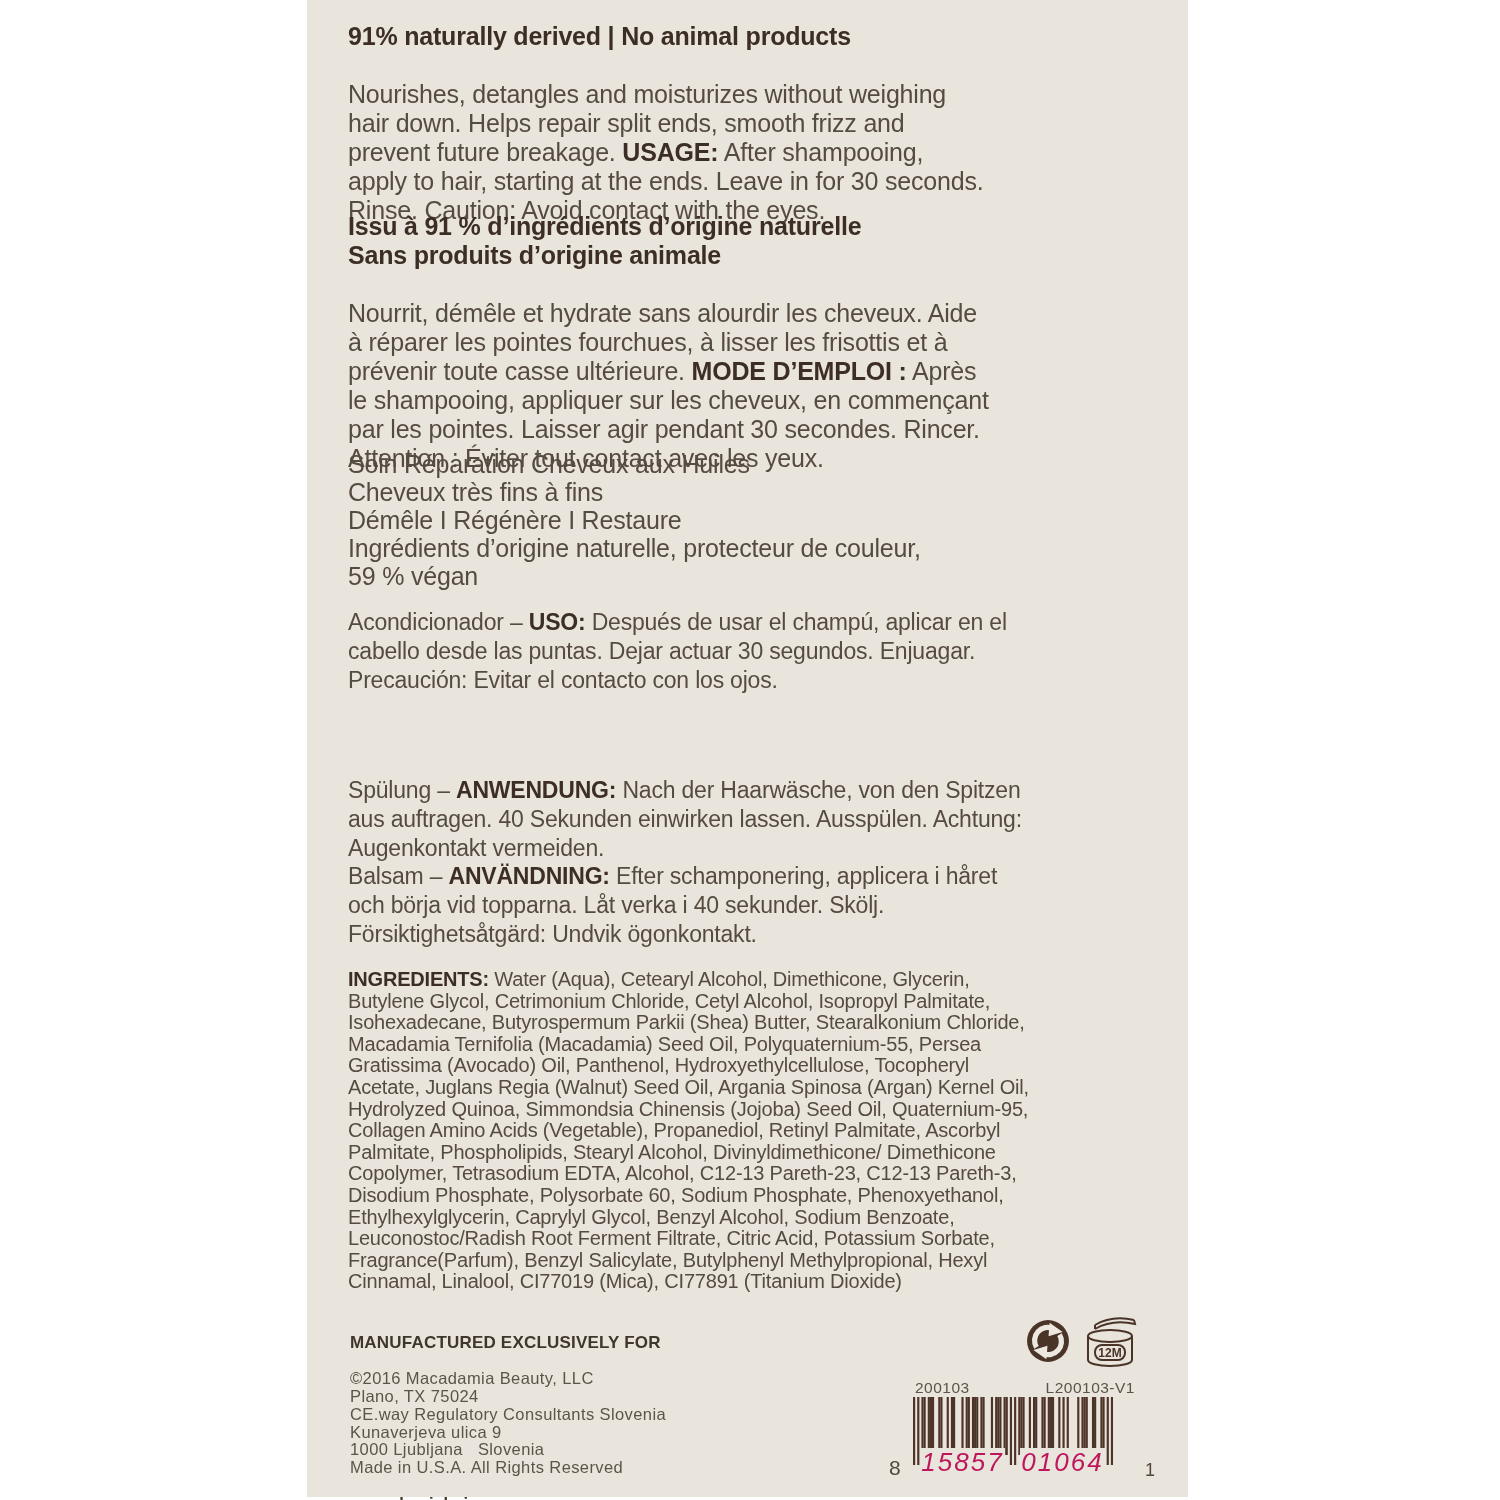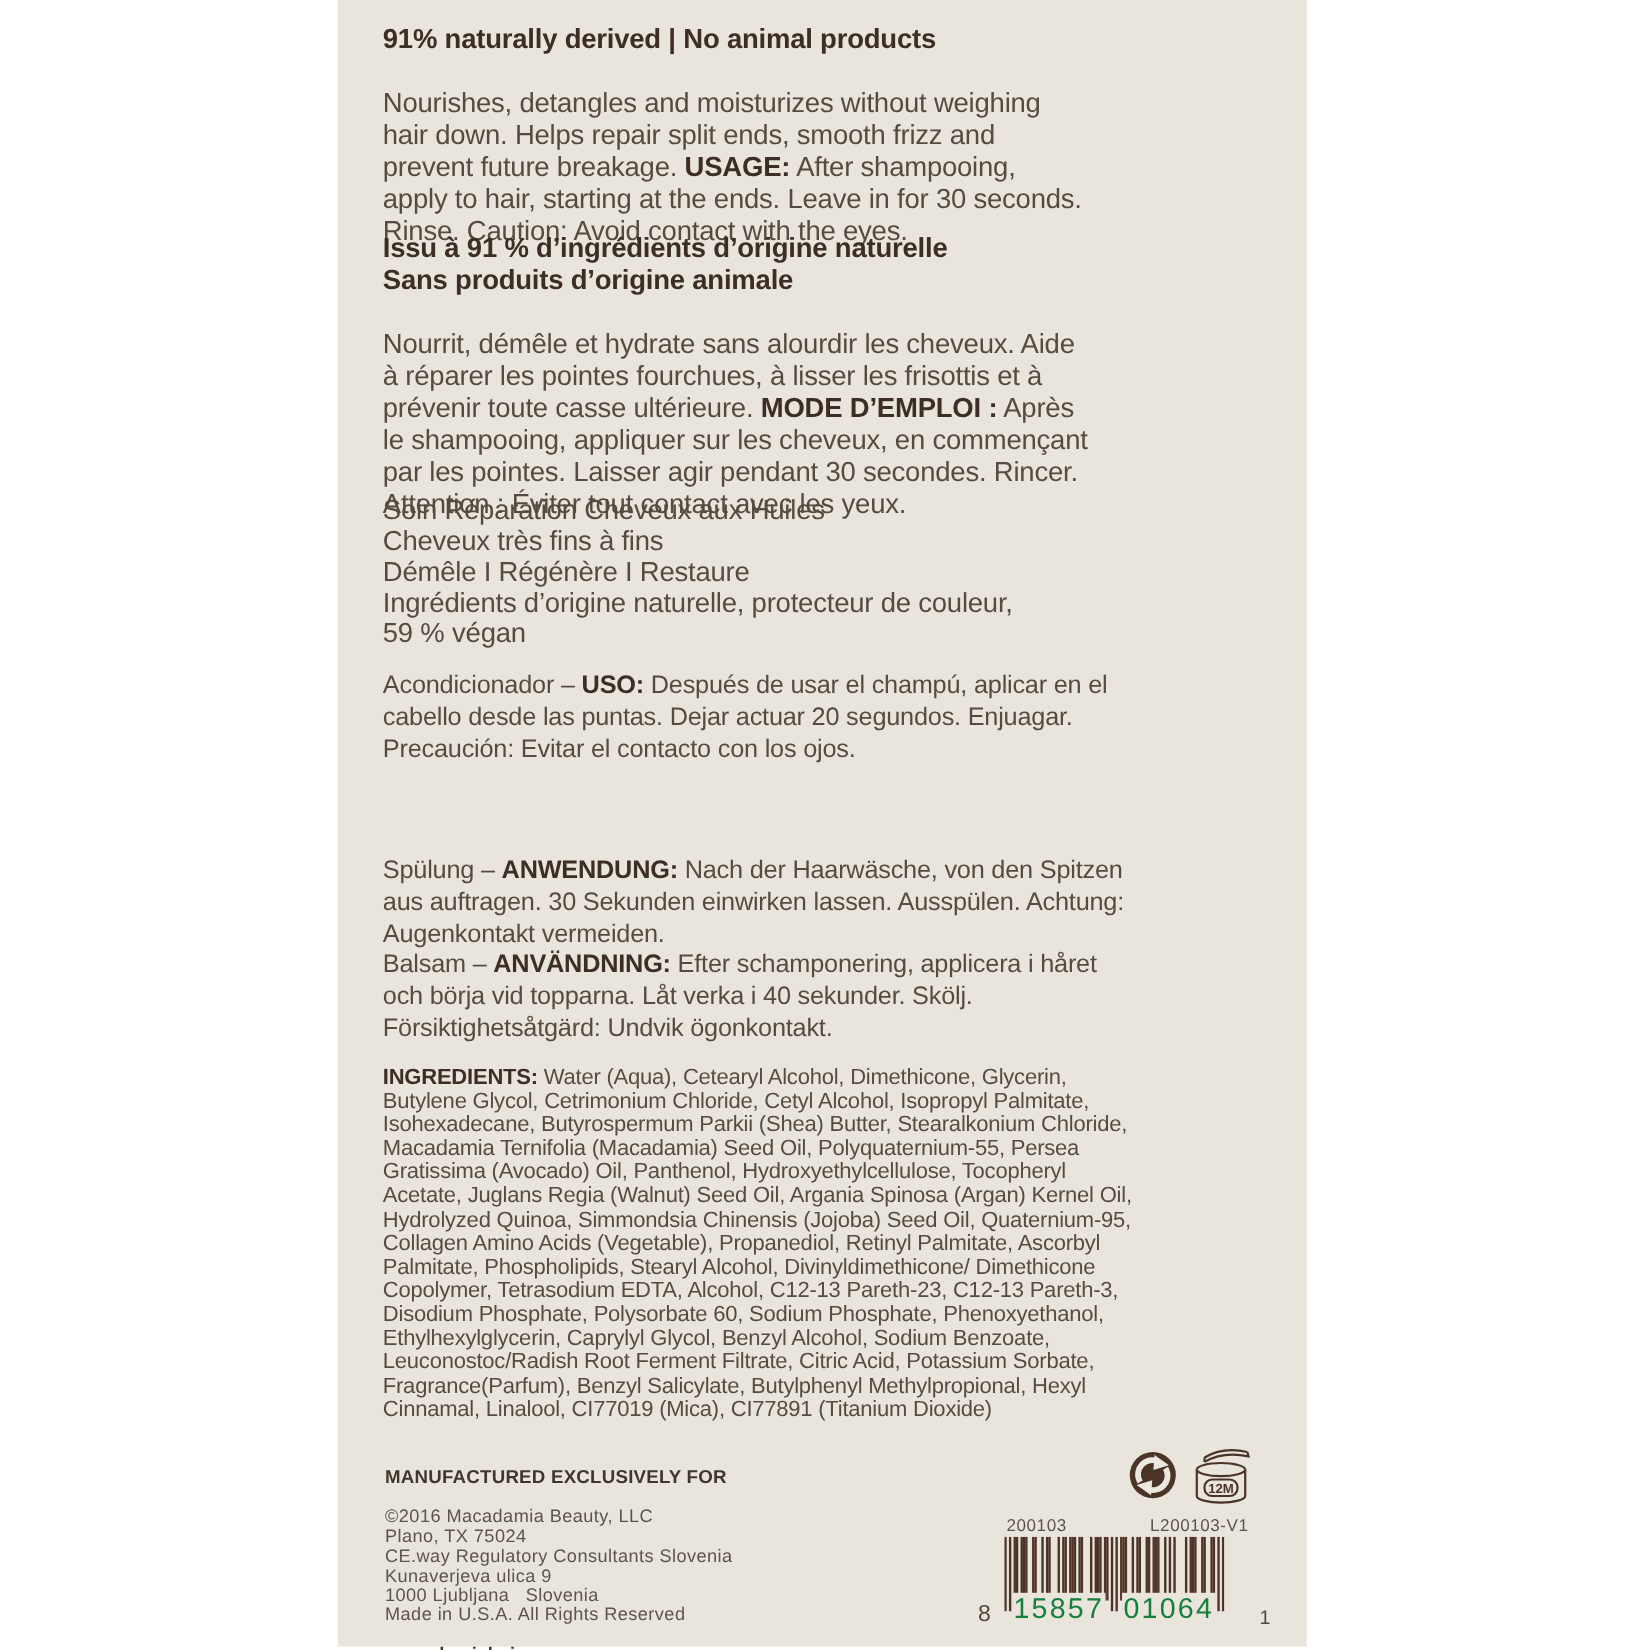--- a/index.html
+++ b/index.html
@@ -45,22 +45,22 @@
   
   .codes-row{
     position:absolute;left:608px;top:1379px;width:220px;
     display:flex;justify-content:space-between;
     font-size:15.5px;color:var(--muted);letter-spacing:0.5px;
   }
   .barcode-wrap{position:absolute;left:606px;top:1397px;width:200px;height:86px;}
   .barcode-wrap svg{display:block;}
   .bc-digits{
     position:absolute;top:51px;height:28px;
-    background:var(--label-bg);color:#15803d;
-    font-size:26px;line-height:28px;text-align:center;letter-spacing:2px;
+    background:var(--label-bg);color:#be185d;
+    font-size:26px;line-height:28px;text-align:center;letter-spacing:2px;font-style:italic;
   }
   .bc-left{left:7px;width:85px;}
   .bc-right{left:107px;width:85px;}
   .bc-side{
     position:absolute;color:#51483d;
   }
   .bc-lead{left:582px;top:1456px;font-size:21px;}
   .bc-trail{left:838px;top:1460px;font-size:18px;}
 
   
@@ -93,24 +93,24 @@
 Attention : Éviter tout contact avec les yeux.</span></span>
     </p>
 
     <p class="blk fr2">Soin Réparation Cheveux aux Huiles
 Cheveux très fins à fins
 Démêle I Régénère I Restaure
 Ingrédients d’origine naturelle, protecteur de couleur,
 59 % végan</p>
 
     <p class="blk usage es"><span>Acondicionador – </span><span class="b">USO:</span><span> Después de usar el champú, aplicar en el
-cabello desde las puntas. Dejar actuar 20 segundos. Enjuagar.
+cabello desde las puntas. Dejar actuar 30 segundos. Enjuagar.
 Precaución: Evitar el contacto con los ojos.</span></p>
     <p class="blk usage de"><span>Spülung – </span><span class="b">ANWENDUNG:</span><span> Nach der Haarwäsche, von den Spitzen
-aus auftragen. 30 Sekunden einwirken lassen. Ausspülen. Achtung:
+aus auftragen. 40 Sekunden einwirken lassen. Ausspülen. Achtung:
 Augenkontakt vermeiden.</span></p>
     <p class="blk usage sv"><span>Balsam – </span><span class="b">ANVÄNDNING:</span><span> Efter schamponering, applicera i håret
 och börja vid topparna. Låt verka i 40 sekunder. Skölj.
 Försiktighetsåtgärd: Undvik ögonkontakt.</span></p>
 
     <p class="blk ing"><span class="b">INGREDIENTS:</span><span> Water (Aqua), Cetearyl Alcohol, Dimethicone, Glycerin,
 Butylene Glycol, Cetrimonium Chloride, Cetyl Alcohol, Isopropyl Palmitate,
 Isohexadecane, Butyrospermum Parkii (Shea) Butter, Stearalkonium Chloride,
 Macadamia Ternifolia (Macadamia) Seed Oil, Polyquaternium-55, Persea
 Gratissima (Avocado) Oil, Panthenol, Hydroxyethylcellulose, Tocopheryl

